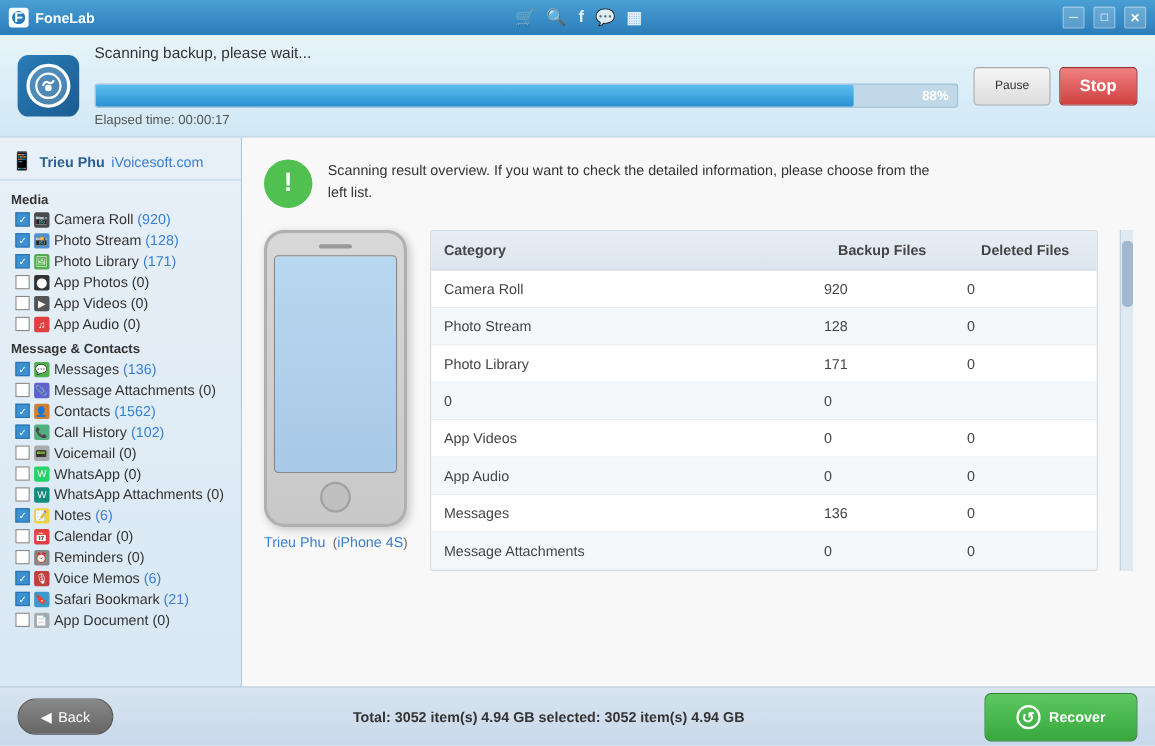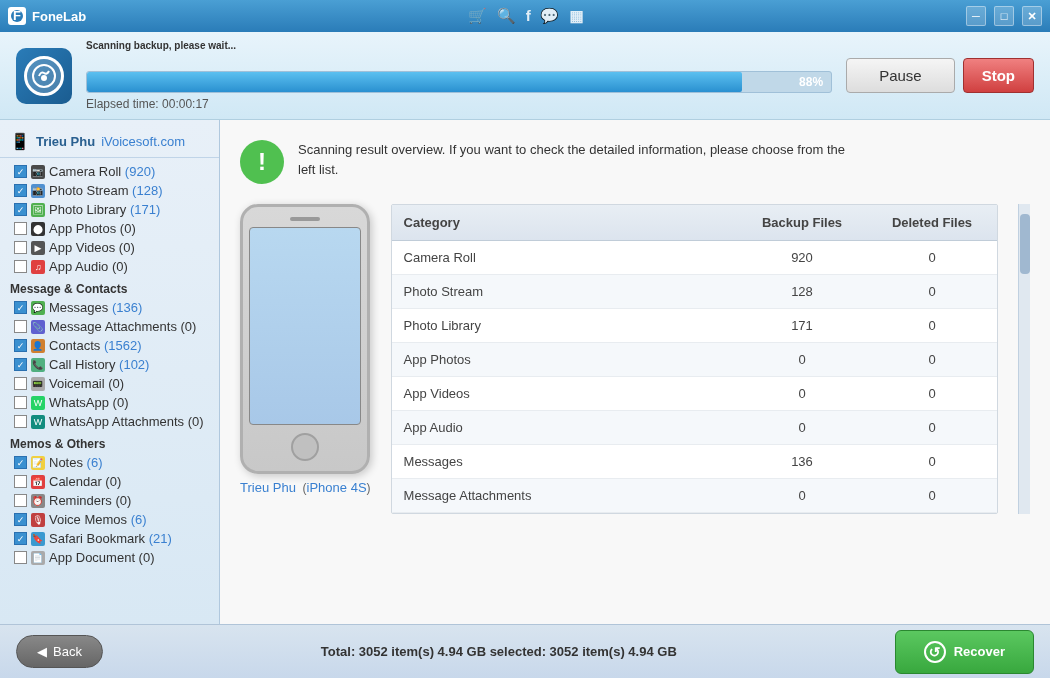--- a/index.html
+++ b/index.html
@@ -24,27 +24,27 @@
     .top-bar {
       background: linear-gradient(to bottom, #e8f4fb, #d0e8f5);
       padding: 8px 16px;
       display: flex; align-items: center; gap: 14px;
       border-bottom: 1px solid #b0cfe0;
     }
     .app-logo { width: 56px; height: 56px; background: linear-gradient(135deg, #2a7cb8, #1a5c90); border-radius: 10px; display: flex; align-items: center; justify-content: center; }
     .app-logo-inner { width: 40px; height: 40px; border-radius: 50%; background: rgba(255,255,255,0.2); border: 3px solid white; display: flex; align-items: center; justify-content: center; }
     .app-logo svg { width: 26px; height: 26px; }
     .progress-section { flex: 1; }
-    .scanning-text { font-size: 10px; font-weight: bold; color: #333; margin-bottom: 20px; }
+    .scanning-text { font-size: 14px; font-weight: normal; color: #333; margin-bottom: 20px; }
     .progress-bar-container { width: 100%; height: 22px; background: #c0d8e8; border-radius: 3px; border: 1px solid #a0c0d8; overflow: hidden; position: relative; }
     .progress-bar-fill { height: 100%; background: linear-gradient(to bottom, #5bc0f0, #2a90d0); width: 88%; border-radius: 2px; }
     .progress-pct { position: absolute; right: 8px; top: 50%; transform: translateY(-50%); color: white; font-weight: bold; font-size: 12px; }
     .elapsed-text { font-size: 12px; color: #555; margin-top: 4px; }
     .top-buttons { display: flex; gap: 8px; }
-    .btn-pause { background: linear-gradient(to bottom, #f5f5f5, #ddd); border: 1px solid #aaa; border-radius: 4px; padding: 8px 32px; cursor: pointer; font-size: 15px; color: #333; }
+    .btn-pause { background: linear-gradient(to bottom, #f5f5f5, #ddd); border: 1px solid #aaa; border-radius: 4px; padding: 8px 18px; cursor: pointer; font-size: 11px; color: #333; }
     .btn-stop { background: linear-gradient(to bottom, #f08080, #d04040); border: 1px solid #a03030; border-radius: 4px; padding: 8px 18px; cursor: pointer; font-size: 15px; color: white; font-weight: bold; }
 
     
     .main-content { display: flex; flex: 1; overflow: hidden; }
 
     
     .sidebar {
       width: 220px; min-width: 220px;
       background: linear-gradient(to bottom, #e8f0f8, #d8e8f4);
       border-right: 1px solid #b0c8de;
@@ -98,21 +98,21 @@
     .phone-label span { color: #3a80d0; }
 
     
     .data-table { flex: 1; border: 1px solid #d0d8e0; border-radius: 2px; overflow: hidden; }
     .table-header { display: grid; grid-template-columns: 1fr 130px 130px; background: linear-gradient(to bottom, #e8eef4, #dce4ee); border-bottom: 1px solid #c0ccd8; }
     .table-header-cell { padding: 10px 12px; font-weight: bold; color: #444; font-size: 13px; }
     .table-header-cell:not(:first-child) { text-align: center; }
     .table-row-item { display: grid; grid-template-columns: 1fr 130px 130px; border-bottom: 1px solid #e8ecf0; background: white; }
     .table-row-item:nth-child(even) { background: #f5f8fb; }
     .table-cell { padding: 9px 12px; color: #444; font-size: 13px; }
-    .table-cell:not(:first-child) { text-align: center; }
+    .table-cell:not(:first-child) { text-align: left; }
 
     
     .scroll-track { width: 12px; background: #e0e8f0; border-left: 1px solid #c0d0e0; position: relative; }
     .scroll-thumb { width: 10px; height: 60px; background: #a0b8d0; border-radius: 4px; position: absolute; top: 10px; left: 1px; }
 
     
     .bottom-bar {
       height: 54px; background: linear-gradient(to bottom, #d8e4ef, #c8d8eb);
       border-top: 1px solid #b0c4d8;
       display: flex; align-items: center; justify-content: space-between; padding: 0 16px;
@@ -175,20 +175,21 @@
 
 <div class="main-content">
 
   <div class="sidebar">
     <div class="sidebar-device">
       <span style="font-size:16px;">📱</span>
       <span>Trieu Phu</span>
       <span style="color:#3a80d0; font-weight:normal;">iVoicesoft.com</span>
     </div>
 
+    <div class="sidebar-section-label">Media</div>
     <div class="sidebar-item">
       <div class="cb checked"></div>
       <div class="icon-box icon-camera">📷</div>
       <span>Camera Roll <span style="color:#3a80d0">(920)</span></span>
     </div>
     <div class="sidebar-item">
       <div class="cb checked"></div>
       <div class="icon-box icon-stream">📸</div>
       <span>Photo Stream <span style="color:#3a80d0">(128)</span></span>
     </div>
@@ -243,21 +244,20 @@
       <div class="cb"></div>
       <div class="icon-box icon-whatsapp">W</div>
       <span>WhatsApp (0)</span>
     </div>
     <div class="sidebar-item">
       <div class="cb"></div>
       <div class="icon-box icon-whatsappatt">W</div>
       <span>WhatsApp Attachments (0)</span>
     </div>
 
-    <div class="sidebar-section-label">Memos &amp; Others</div>
     <div class="sidebar-item">
       <div class="cb checked"></div>
       <div class="icon-box icon-notes">📝</div>
       <span>Notes <span style="color:#3a80d0">(6)</span></span>
     </div>
     <div class="sidebar-item">
       <div class="cb"></div>
       <div class="icon-box icon-calendar">📅</div>
       <span>Calendar (0)</span>
     </div>
@@ -322,21 +322,20 @@
       <div class="table-cell">Photo Stream</div>
       <div class="table-cell">128</div>
       <div class="table-cell">0</div>
     </div>
               <div class="table-row-item">
       <div class="table-cell">Photo Library</div>
       <div class="table-cell">171</div>
       <div class="table-cell">0</div>
     </div>
               <div class="table-row-item">
-      <div class="table-cell">App Photos</div>
       <div class="table-cell">0</div>
       <div class="table-cell">0</div>
     </div>
               <div class="table-row-item">
       <div class="table-cell">App Videos</div>
       <div class="table-cell">0</div>
       <div class="table-cell">0</div>
     </div>
               <div class="table-row-item">
       <div class="table-cell">App Audio</div>

